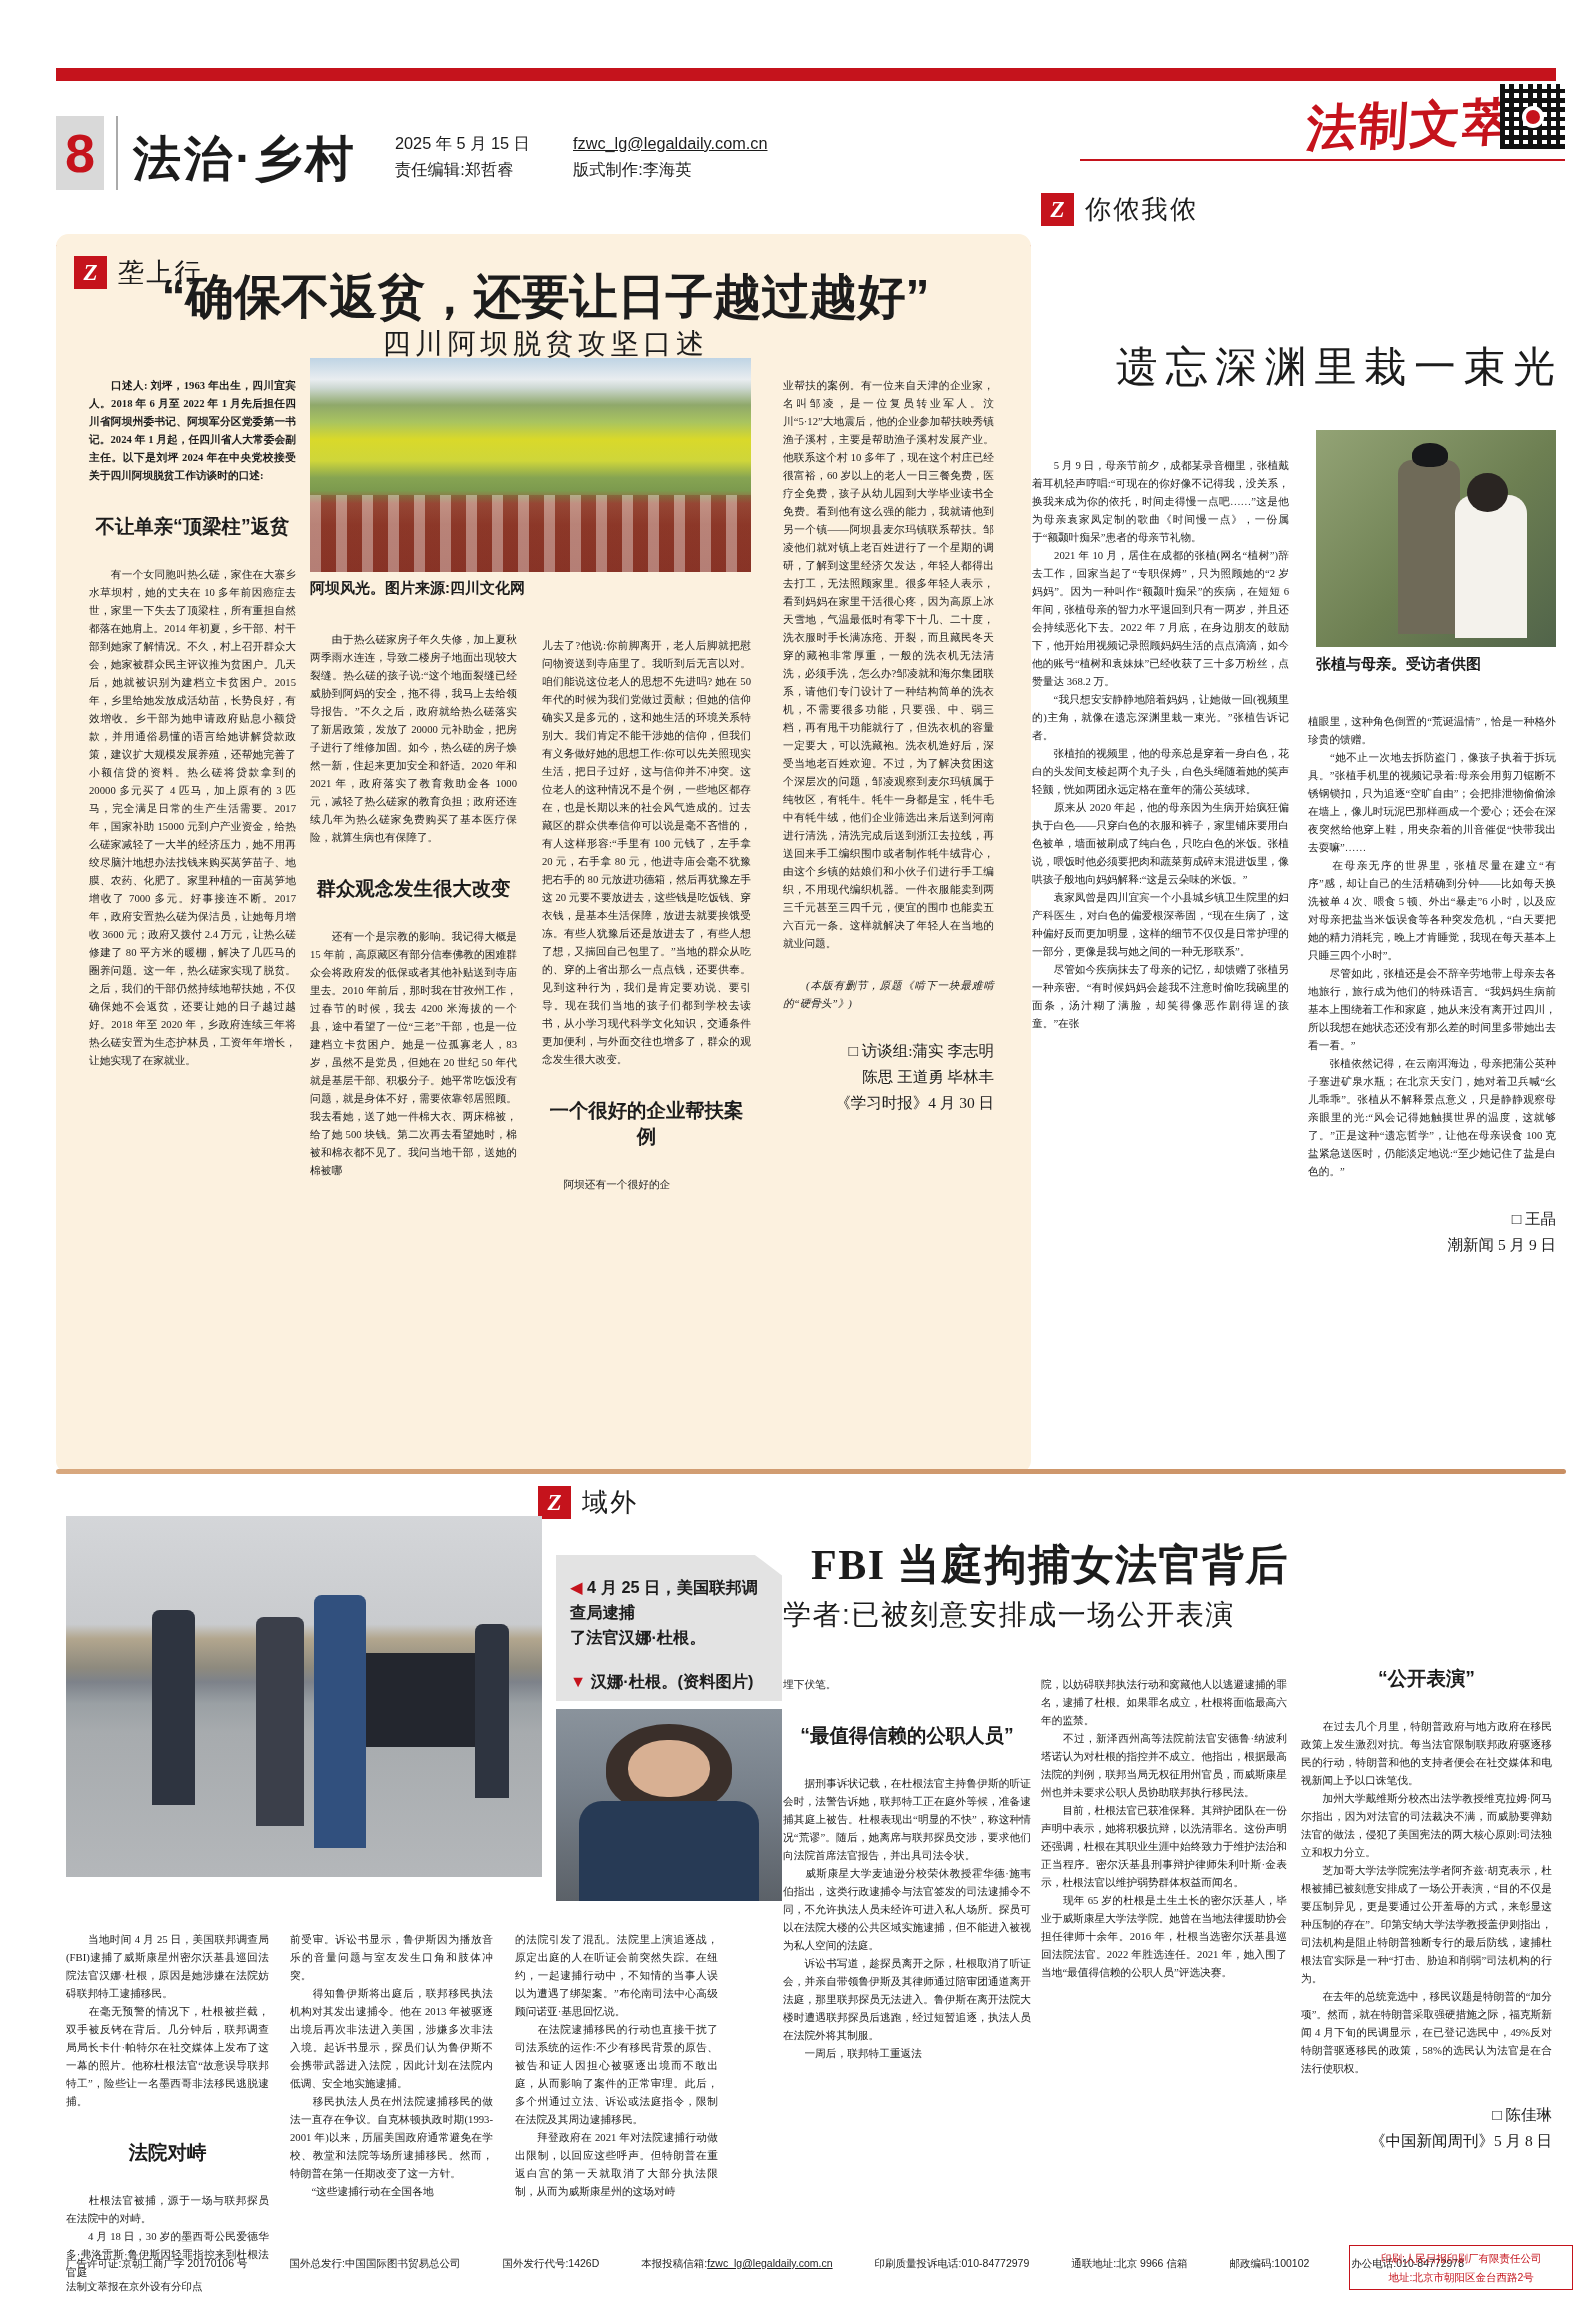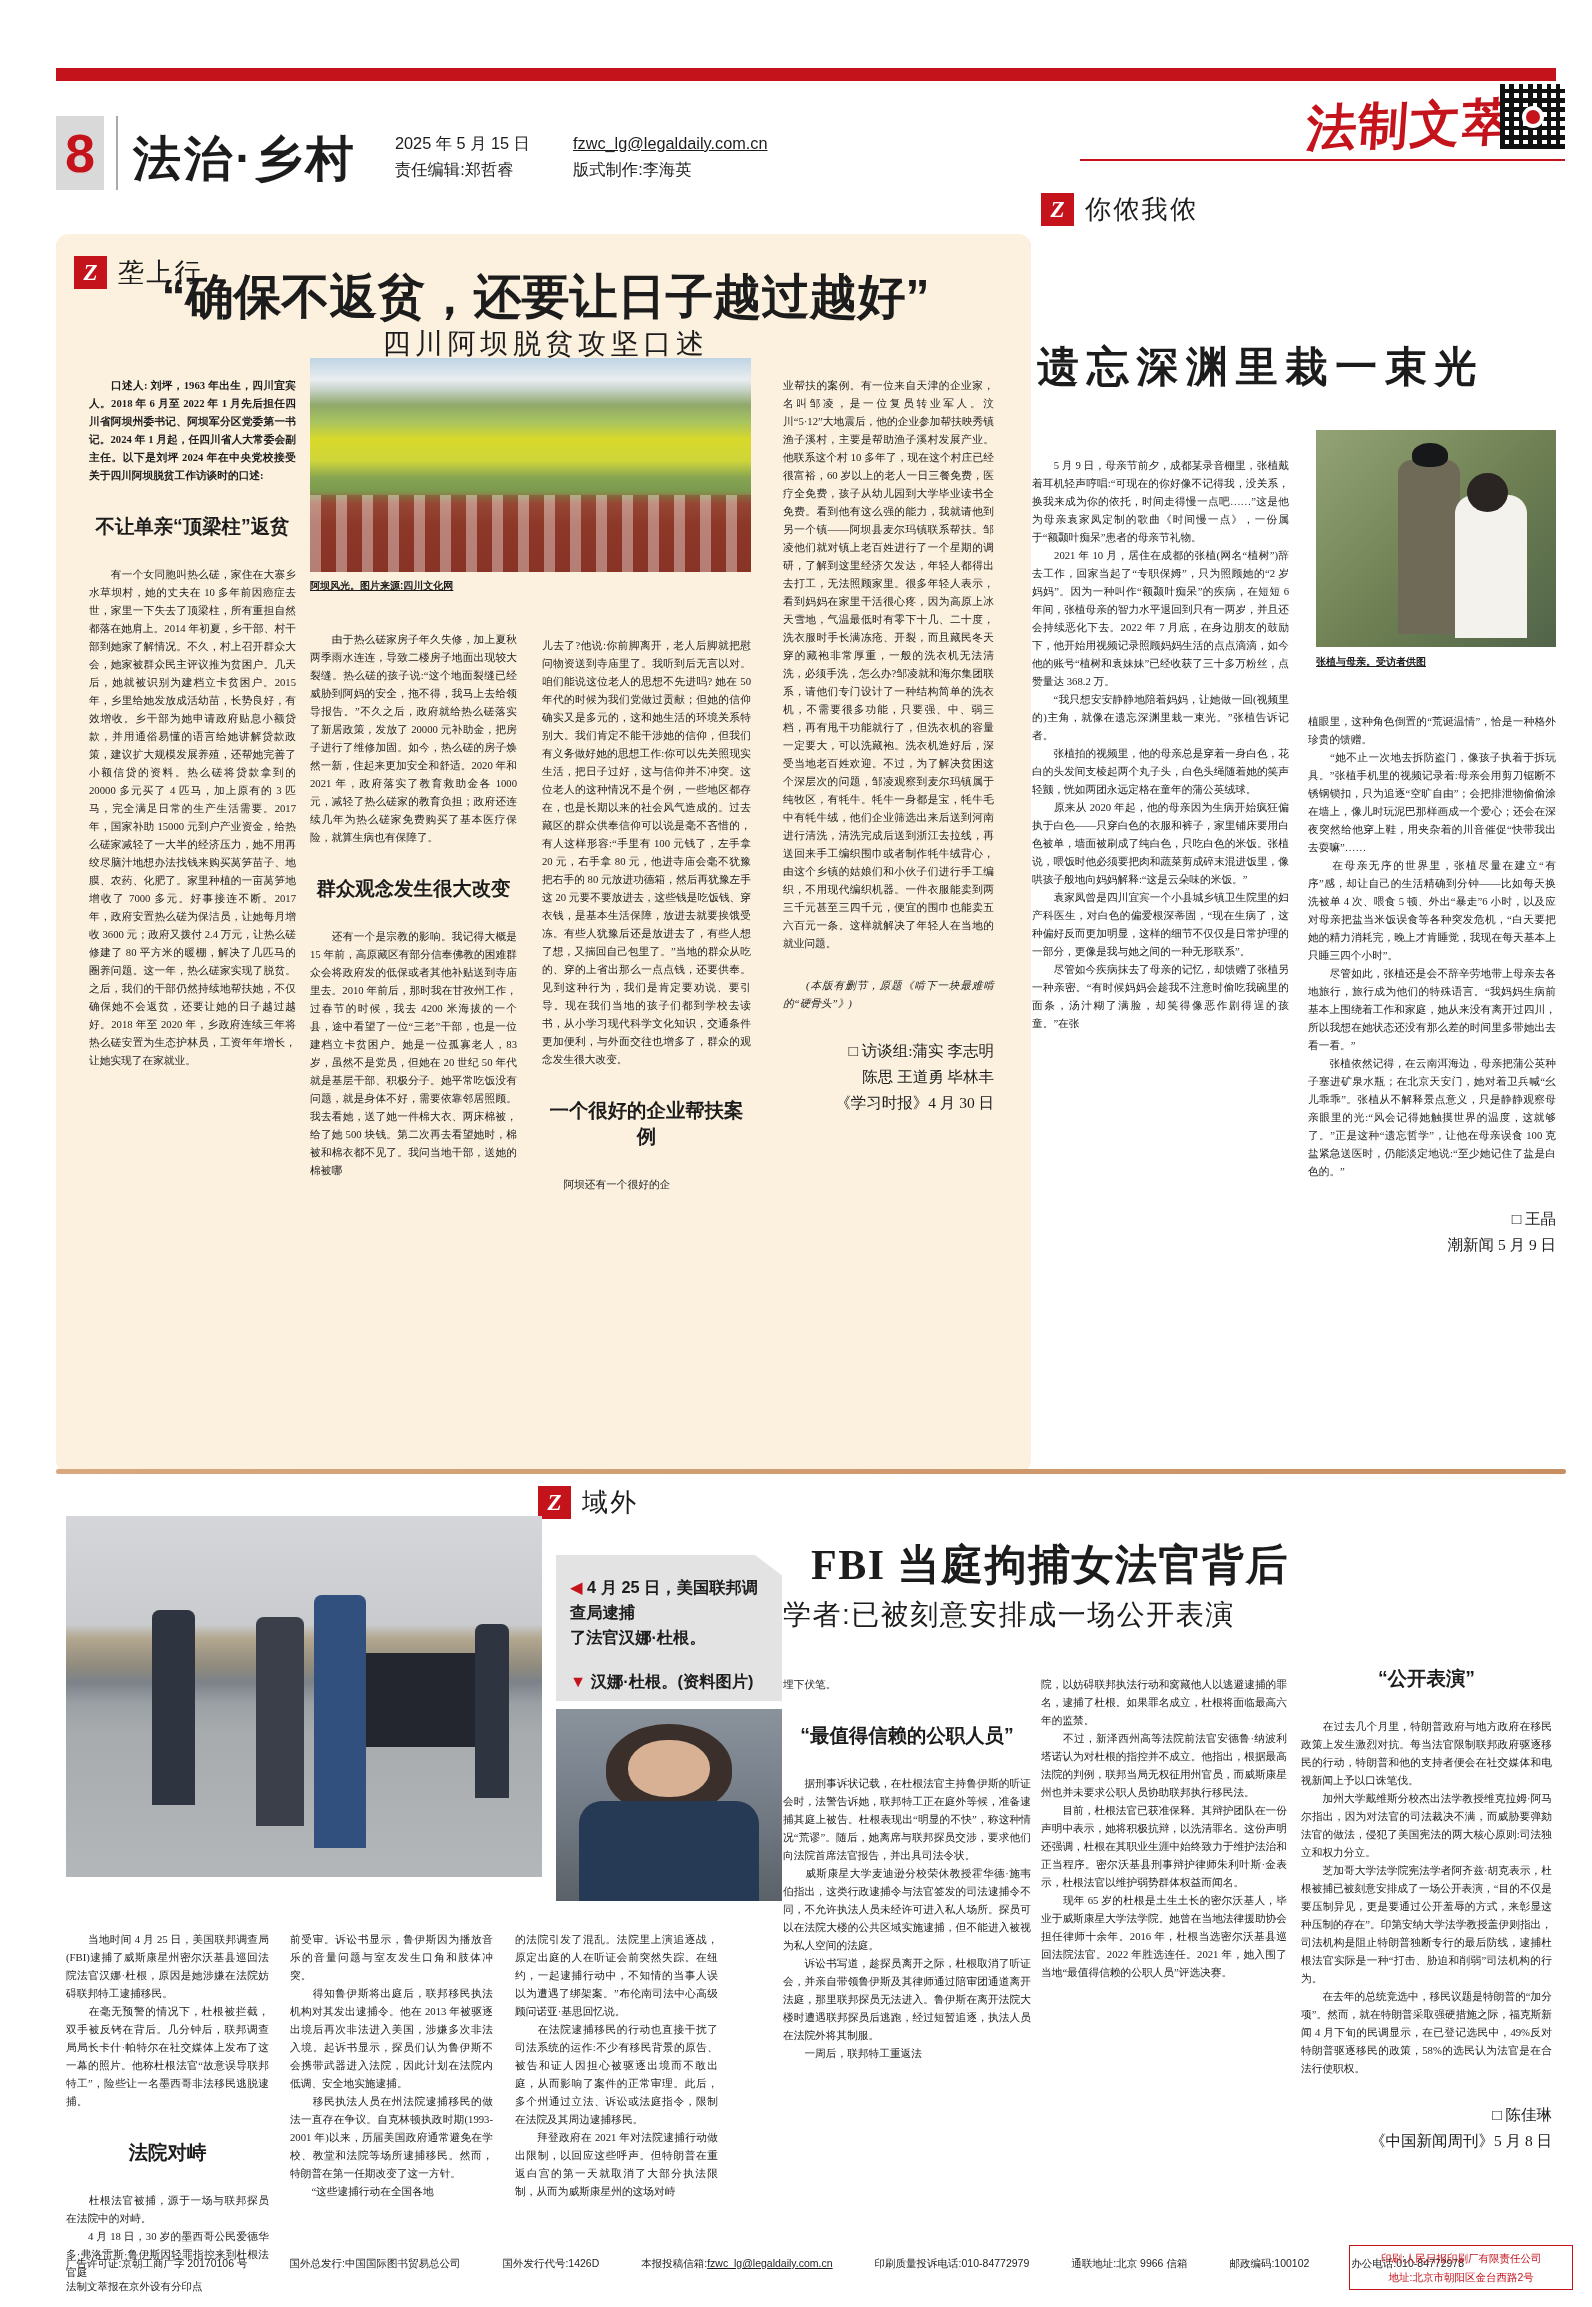--- a/index.html
+++ b/index.html
@@ -32,21 +32,21 @@
   .panel{background:#fcf1df;border-radius:12.4px;}
   .bigline{font-size:48px;font-weight:900;letter-spacing:0px;text-align:center;
            font-family:"Liberation Sans","DejaVu Sans",sans-serif;}
   .subline{font-size:28px;text-align:center;letter-spacing:4.6px;}
   .col{font-size:10.7px;line-height:18px;text-align:justify;white-space:pre-line;}
   .col p{margin:0;}
   .col h4{margin:11px 0 7.7px 0;font-size:19.4px;line-height:26px;text-align:center;
           font-family:"Liberation Sans","DejaVu Sans",sans-serif;font-weight:bold;white-space:normal;}
   .note{font-style:italic;}
   .byline{text-align:right;font-size:15.5px;line-height:26px;white-space:pre-line;margin-top:7.7px;}
-  .caption{font-size:10px;font-weight:bold;font-family:"Liberation Sans","DejaVu Sans",sans-serif;text-decoration:underline;}
+  .caption{font-size:15px;font-weight:bold;font-family:"Liberation Sans","DejaVu Sans",sans-serif;}
   
   .photo-aba{background:
      linear-gradient(180deg,#bfd4e4 0%,#e9edf0 10%,#cdd8d2 14%,#8fa86a 22%,#a9c45f 30%,
        #d9d92a 38%,#cfd63a 48%,#86a452 56%,#7c9a4e 62%,#a0543f 68%,#93402f 78%,#8d3a2c 100%);}
   .photo-aba::after{content:"";position:absolute;left:0;right:0;bottom:0;height:36%;
      background:repeating-linear-gradient(90deg,rgba(255,255,255,.35) 0 11px,rgba(120,30,20,.25) 11px 26px);}
   .photo-mom{background:linear-gradient(135deg,#93a375 0%,#6d7f52 55%,#51644a 100%);}
   .photo-mom .man{position:absolute;left:34%;top:14%;width:26%;height:80%;background:#6f6a58;border-radius:14px 14px 0 0;}
   .photo-mom .cap{position:absolute;left:40%;top:6%;width:15%;height:11%;background:#17181a;border-radius:50% 50% 40% 40%;}
   .photo-mom .woman{position:absolute;left:58%;top:30%;width:30%;height:66%;background:#f4f2ec;border-radius:18.6px 18.6px 0 0;}
@@ -62,21 +62,21 @@
   
   .capbox{background:#e3e3e3;clip-path:polygon(0 0,88% 0,100% 14%,100% 100%,0 100%);}
   .capbox .ct{font-size:16.3px;font-weight:bold;line-height:25px;
       font-family:"Liberation Sans","DejaVu Sans",sans-serif;white-space:pre-line;}
   .marker{color:#c5131c;}
   .fbi-head{font-size:42px;font-weight:900;text-align:center;letter-spacing:1.5px;}
   .fbi-sub{font-size:28px;text-align:left;letter-spacing:1.5px;
       font-family:"Liberation Sans","DejaVu Sans",sans-serif;}
   .kicker{font-size:25.5px;text-align:center;letter-spacing:1.5px;
       font-family:"Liberation Sans","DejaVu Sans",sans-serif;}
-  .head2{font-size:42px;font-weight:700;text-align:left;letter-spacing:7.7px;}
+  .head2{font-size:42px;font-weight:400;text-align:right;letter-spacing:7.7px;}
   .tanline{height:5.4px;background:linear-gradient(90deg,#d8a87e,#c98f63);border-radius:3.1px;}
   
   .footer{font-size:10.5px;display:flex;gap:26px;white-space:nowrap;
       font-family:"Liberation Sans","DejaVu Sans",sans-serif;}
   .footer .u{text-decoration:underline;}
   .printbox{border:1.5px solid #c5131c;color:#c5131c;font-size:10.5px;line-height:18.6px;
       text-align:center;padding:3.1px 7.7px;font-family:"Liberation Sans","DejaVu Sans",sans-serif;}
 </style>
 </head>
 <body>

